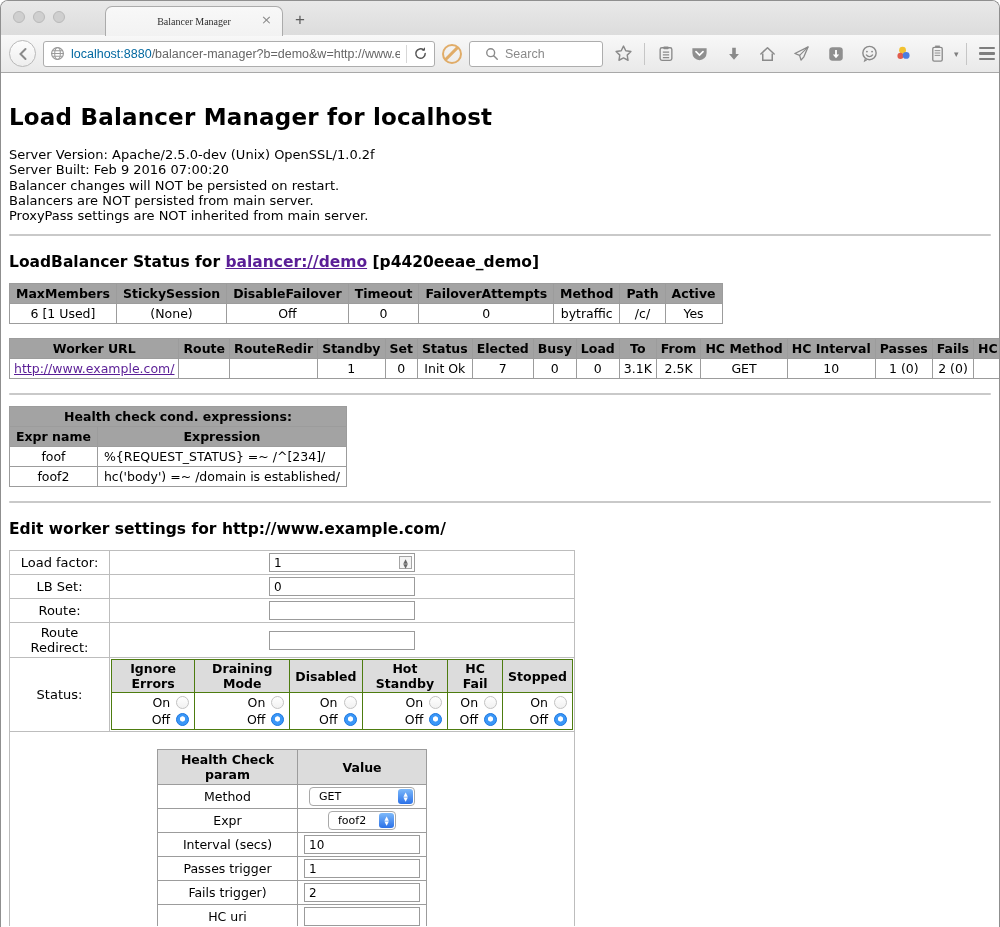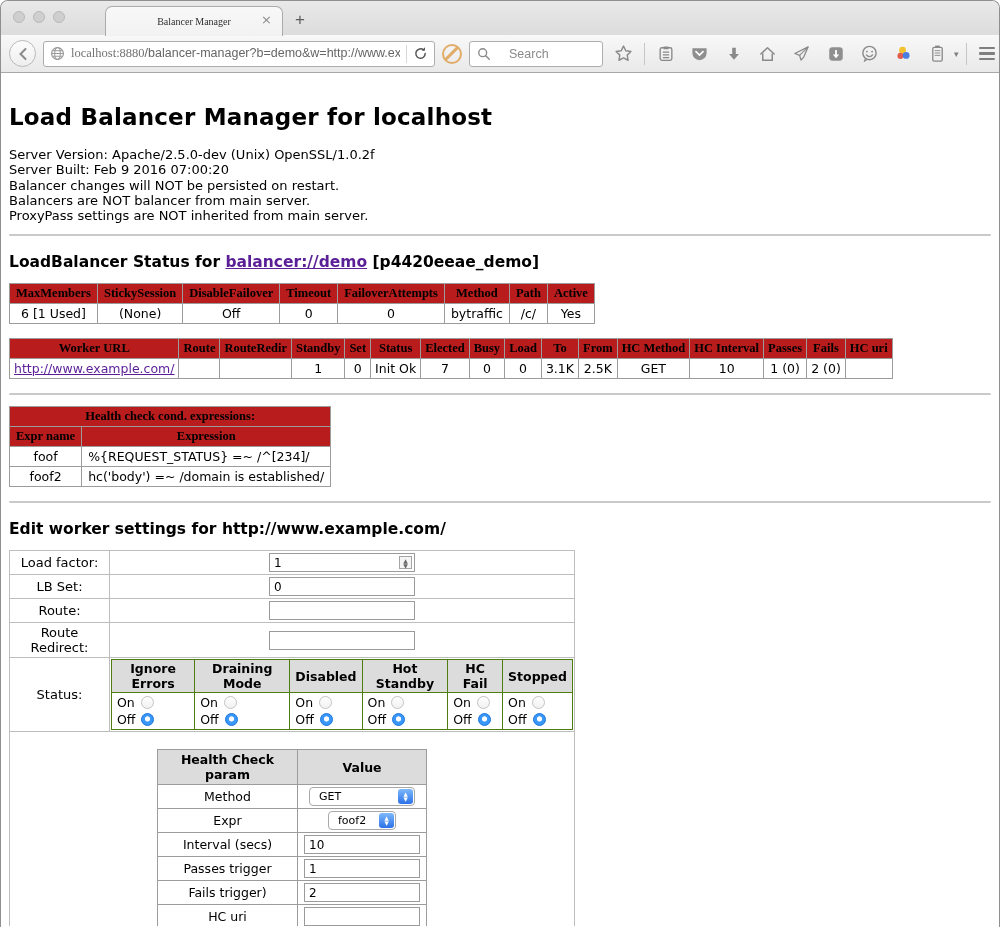--- a/index.html
+++ b/index.html
@@ -18,66 +18,66 @@
   .tab-title { font-family:Liberation Serif, serif; font-size:10px; color:#2f2f2f; }
   .tab-close { position:absolute; right:10px; top:6px; font-size:13px; color:#8b8b8b; line-height:13px; cursor:default; }
   .newtab { position:absolute; left:294px; top:9px; font-size:17px; color:#5c5c5c; font-family:"Liberation Sans",sans-serif; }
   .navbar { height:38px; background:linear-gradient(#f8f8f8,#e9e9e9); border-bottom:1px solid #a8a8a8;
             display:flex; align-items:center; padding:0 8px; gap:7px; font-family:"Liberation Sans",sans-serif; }
   .back { width:27px; height:27px; border-radius:50%; background:linear-gradient(#fdfdfd,#eee);
           border:1px solid #b9b9b9; display:flex; align-items:center; justify-content:center; flex:0 0 auto; }
   .urlbar { flex:0 0 392px; height:26px; background:#fff; border:1px solid #adadad; border-radius:3px;
             display:flex; align-items:center; padding:0 6px; gap:6px; overflow:hidden; }
   .url-text { font-size:12.5px; white-space:nowrap; overflow:hidden; flex:1; }
-  .url-domain { color:#737373;font-family:Liberation Serif, serif; }
+  .url-domain { color:#0369a1; }
   .url-path { color:#666; }
   .urlbar .vdiv { width:1px; height:18px; background:#d7d7d7; flex:0 0 auto; }
   .blockicon { position:relative; width:20px; height:20px; border:2.5px solid #dd9c47; border-radius:50%; flex:0 0 auto; opacity:.8; }
   .blockicon::after { content:""; position:absolute; left:-1px; top:6.5px; width:17px; height:2.5px;
                       background:#dd9c47; transform:rotate(-45deg); }
   .searchbar { flex:0 0 134px; height:26px; background:#fff; border:1px solid #adadad; border-radius:3px;
-               display:flex; align-items:center; padding:0 7px; gap:18px; }
+               display:flex; align-items:center; padding:0 15px; gap:6px; }
   .searchbar .ph { font-size:12.5px; color:#8a8a8a; }
   .icnbtn { width:27px; height:27px; display:flex; align-items:center; justify-content:center; flex:0 0 auto; }
   .sep { width:1px; height:22px; background:#c6c6c6; flex:0 0 auto; }
   .caret { font-size:9px; color:#7e7e7e; margin-left:-4px; }
   .burger { display:flex; flex-direction:column; gap:3px; }
   .burger i { width:16px; height:2.5px; background:#7e7e7e; border-radius:1px; }
 
   
   .page { background:#fff; height:853px; padding:8px 8px 0 8px; color:#000; font-size:13px; overflow:hidden; }
   h1 { font-size:23px; margin:23px 0 17px 0; letter-spacing:.2px; }
   .infoline { line-height:15.3px; }
   hr { border:none; height:2px; background:#c9c9c9; margin:11px 0; border-radius:1px; }
   h3 { font-size:15.5px; margin:17px 0 12px 0; }
   a.vlink { color:#5a1e96; }
 
   table.data { border-collapse:collapse; margin:4px 0 14px 0; }
   table.data th, table.data td { border:1px solid #9c9c9c; padding:2px 6px; font-size:12.5px; text-align:center; white-space:nowrap; }
-  table.data th { background:#b91c1c;font-family:Liberation Serif, serif; }
+  table.data th { background:#a3a3a3; }
   table.worker th, table.worker td { padding:2px 4px; }
   td.lefty { text-align:left !important; }
 
   
   table.form { border-collapse:collapse; width:566px; margin-top:6px; }
   table.form > tbody > tr > td { border:1px solid #bdbdbd; padding:2px; font-size:13px; }
   table.form { border:1px solid #999; }
   td.flabel { width:100px; text-align:center; height:23px; }
   td.fval   { text-align:center; }
   input.txt { width:146px; height:19px; border:1px solid #9b9b9b; font-family:"DejaVu Sans",sans-serif;
               font-size:12px; padding:1px 4px; background:#fff; }
   .numwrap { position:relative; display:inline-block; }
   .numwrap input { width:146px; }
   .spin { position:absolute; right:3px; top:3px; width:13px; height:13px; border:1px solid #a5a5a5; background:#f4f4f4;
           display:flex; flex-direction:column; align-items:center; justify-content:center; font-size:6px; color:#666; line-height:5px; }
 
   table.status { border-collapse:collapse; width:100%; }
   table.status th, table.status td { border:1px solid #4d7c0f; font-size:12.5px; padding:1px 5px; text-align:center; }
   table.status th { background:#dcdcdc; }
-  .radline { display:flex; align-items:center; justify-content:flex-start; gap:6px; line-height:17px; }
+  .radline { display:flex; align-items:center; justify-content:flex-end; gap:6px; line-height:17px; }
   .radio { width:13px; height:13px; border-radius:50%; background:linear-gradient(#fff,#f1f1f1); border:1px solid #c3c3c3; display:inline-block; }
   .radio.sel { background:radial-gradient(circle at 50% 45%, #ffffff 0 2.3px, #3b97f7 2.9px 100%); border:1px solid #1a76e0; }
 
   table.hc { border-collapse:collapse; margin:15px auto; }
   table.hc th, table.hc td { border:1px solid #9c9c9c; font-size:12.5px; padding:2px 6px; text-align:center; }
   table.hc th { background:#dcdcdc; }
   table.hc td.hl { width:140px; height:22px; }
   table.hc td.hv { width:128px; }
   table.hc input.txt { width:116px; text-align:left; }
   .mac-select { display:inline-flex; align-items:center; height:19px; border:1px solid #a9a9a9; border-radius:4px;
@@ -210,21 +210,21 @@
   </div>
 
   <div class="page">
 
     <h1>Load Balancer Manager for localhost</h1>
 
     <div>
       <div class="infoline">Server Version: Apache/2.5.0-dev (Unix) OpenSSL/1.0.2f</div>
       <div class="infoline">Server Built: Feb 9 2016 07:00:20</div>
       <div class="infoline">Balancer changes will NOT be persisted on restart.</div>
-      <div class="infoline">Balancers are NOT balancer from main server.</div>
+      <div class="infoline">Balancers are NOT persisted from main server.</div>
       <div class="infoline">ProxyPass settings are NOT inherited from main server.</div>
     </div>
 
     <hr>
 
     <h3><span>LoadBalancer Status for </span><a class="vlink" href="#">balancer://demo</a><span> [p4420eeae_demo]</span></h3>
 
     <table class="data">
       <tbody>
           <tr>

